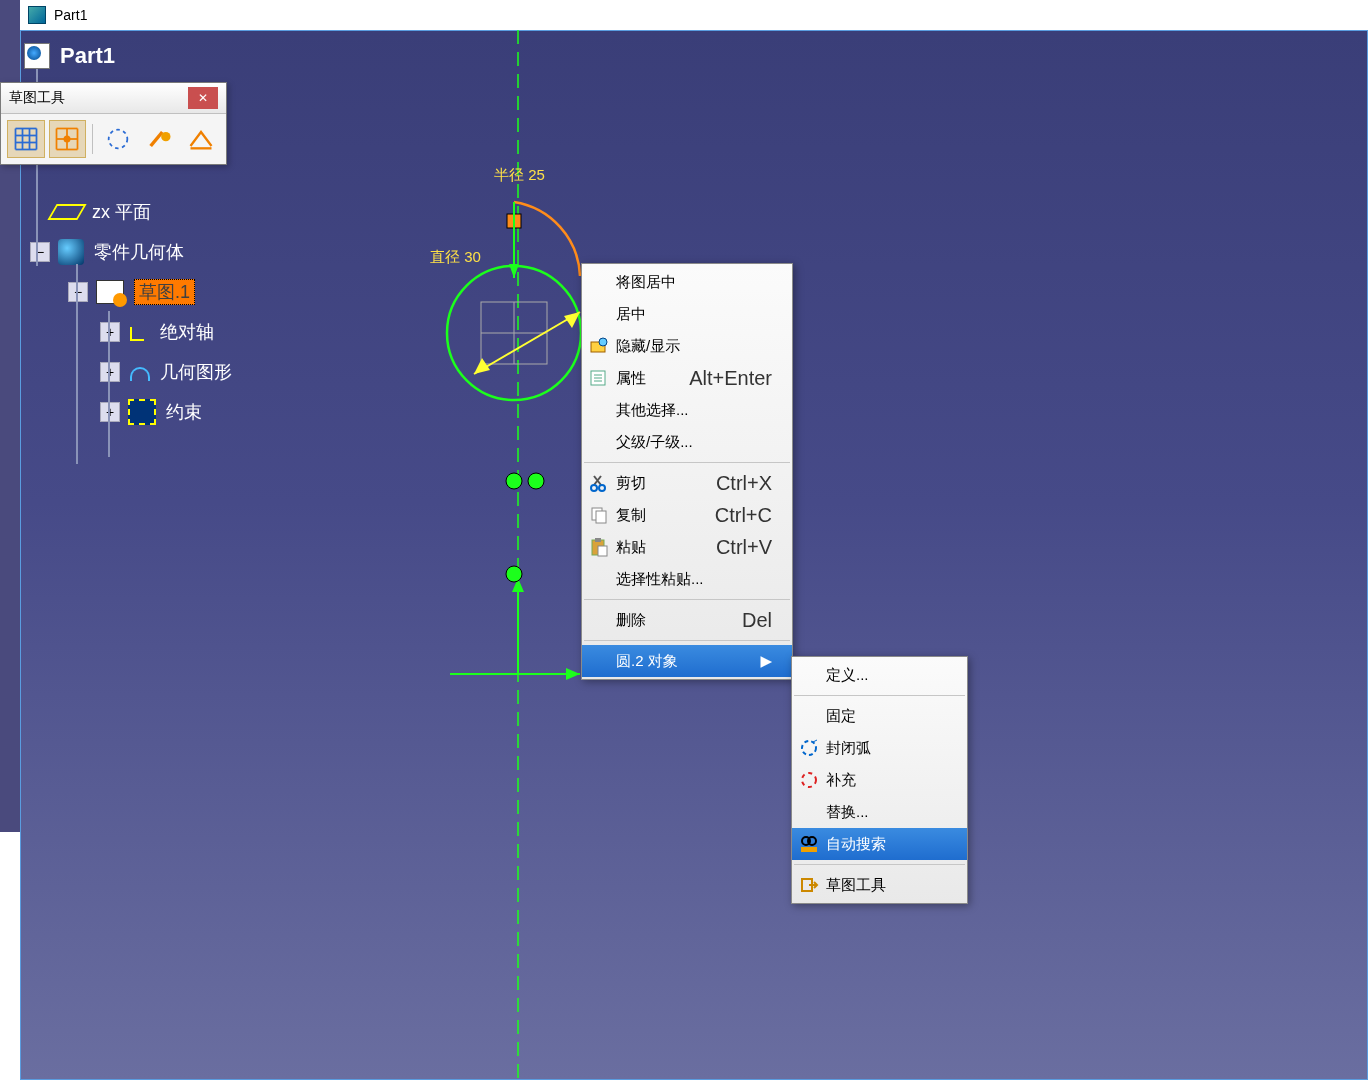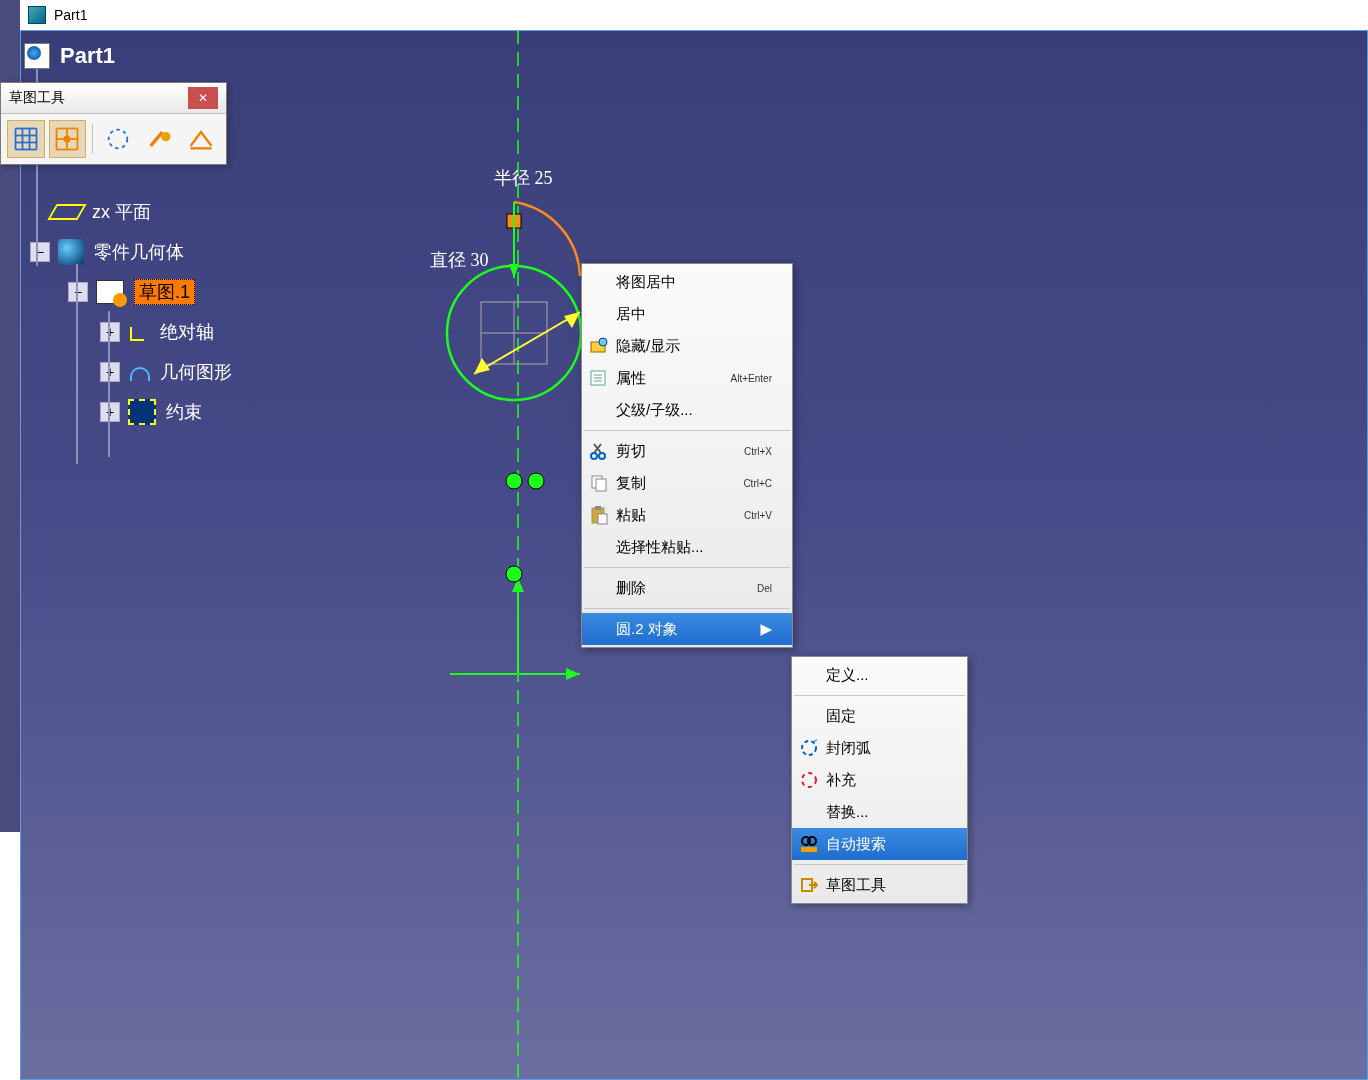--- a/index.html
+++ b/index.html
@@ -19,38 +19,38 @@
   .icon-plane{width:26px;height:12px;display:inline-block;margin-right:10px;transform:skewX(-30deg);border:2px solid #ff0;background:transparent}
   .icon-sketch{width:26px;height:22px;display:inline-block;margin-right:10px;background:#fff;border:1px solid #333;position:relative}
   .icon-sketch:before{content:"";position:absolute;right:-4px;bottom:-4px;width:14px;height:14px;background:#f90;border-radius:50%}
   .icon-axis{width:22px;height:22px;display:inline-block;margin-right:10px;position:relative}
   .icon-axis:before{content:"";position:absolute;left:2px;bottom:2px;width:14px;height:2px;background:#ff0}
   .icon-axis:after{content:"";position:absolute;left:2px;bottom:2px;width:2px;height:14px;background:#ff0}
   .icon-geom{width:22px;height:22px;display:inline-block;margin-right:10px;position:relative}
   .icon-geom:before{content:"";position:absolute;left:2px;top:6px;width:16px;height:12px;border:2px solid #4bf;border-bottom:none;border-radius:12px 12px 0 0}
   .icon-cons{width:24px;height:22px;display:inline-block;margin-right:10px;border:2px dashed #ff0;background:#037}
   .expander{width:18px;height:18px;display:inline-flex;align-items:center;justify-content:center;border:1px solid #aab;background:#dde;color:#000;font-size:14px;line-height:14px;margin-right:8px}
-  .sel{background:#ff7a00;color:#000000;padding:0 4px;border:1px dotted #000}
+  .sel{background:#ff7a00;color:#404040;padding:0 4px;border:1px dotted #000}
   
   .toolbar{position:absolute;left:0;top:82px;width:225px;background:#f5f5f5;border:1px solid #7a7a7a;box-shadow:2px 2px 6px rgba(0,0,0,.25)}
   .toolbar-title{height:30px;background:linear-gradient(#fff,#e8e8e8);border-bottom:1px solid #c0c0c0;display:flex;align-items:center;padding:0 8px;font-size:14px;color:#000}
   .toolbar-title .close{margin-left:auto;width:30px;height:22px;background:#c94f4f;color:#fff;display:flex;align-items:center;justify-content:center;font-size:12px}
   .toolbar-body{display:flex;padding:6px;gap:4px;background:#f5f5f5}
   .tb-btn{width:36px;height:36px;display:flex;align-items:center;justify-content:center;border:1px solid transparent}
   .tb-btn svg{width:28px;height:28px}
   .tb-sep{width:1px;background:#c0c0c0;margin:4px 2px}
   .tb-active{background:#e6d7b8;border:1px solid #d0b060}
   
   .geom-svg{position:absolute;left:20px;top:30px;width:1346px;height:1048px;pointer-events:none}
-  .dim-label{position:absolute;font-family:Liberation Serif, serif;font-size:18px;color:#ffffff;pointer-events:none}
+  .dim-label{position:absolute;font-family:Liberation Sans, sans-serif;font-size:15px;color:#fde047;pointer-events:none}
   
   .menu{position:absolute;background:linear-gradient(#fbfbfb,#e9e9e9);border:1px solid #8a8a8a;box-shadow:2px 2px 8px rgba(0,0,0,.35);padding:2px 0;font-size:15px;color:#000}
   .menu .mi{height:32px;display:flex;align-items:center;padding:0 20px 0 34px;position:relative;white-space:nowrap}
   .menu .mi .ic{position:absolute;left:6px;top:5px;width:22px;height:22px;display:flex;align-items:center;justify-content:center}
-  .menu .mi .sc{margin-left:auto;padding-left:28px;color:#333;font-size:10px}
+  .menu .mi .sc{margin-left:auto;padding-left:28px;color:#333;font-size:20px}
   .menu .mi .arrow{margin-left:auto;padding-left:24px}
   .menu .sep{height:1px;background:#c6c6c6;margin:4px 2px}
   .menu .mi.hl{background:linear-gradient(#3a8be0,#1f6dcf);color:#fff}
   .menu1{left:581px;top:263px;width:210px}
   .menu2{left:791px;top:656px;width:175px}
 </style>
 </head>
 <body>
 
 <div class="outer">
@@ -212,20 +212,23 @@
             <rect x="2" y="3" width="14" height="14" fill="#fff" stroke="#5a8"></rect>
             <line x1="5" y1="7" x2="13" y2="7" stroke="#5a8"></line>
             <line x1="5" y1="10" x2="13" y2="10" stroke="#5a8"></line>
             <line x1="5" y1="13" x2="13" y2="13" stroke="#5a8"></line>
           </svg>
         </span>
       <span>属性</span>
       <span class="sc">Alt+Enter</span>
     </div>
     <div class="mi">
+        <span>其他选择...</span>
+      </div>
+    <div class="mi">
         <span>父级/子级...</span>
       </div>
     <div class="sep"></div>
     <div class="mi">
       <span class="ic">
           <svg width="20" height="20">
             <path d="M5 3 L12 12 M12 3 L5 12" stroke="#555" stroke-width="2"></path>
             <circle cx="5" cy="15" r="3" fill="none" stroke="#06c" stroke-width="2"></circle>
             <circle cx="13" cy="15" r="3" fill="none" stroke="#06c" stroke-width="2"></circle>
           </svg>

